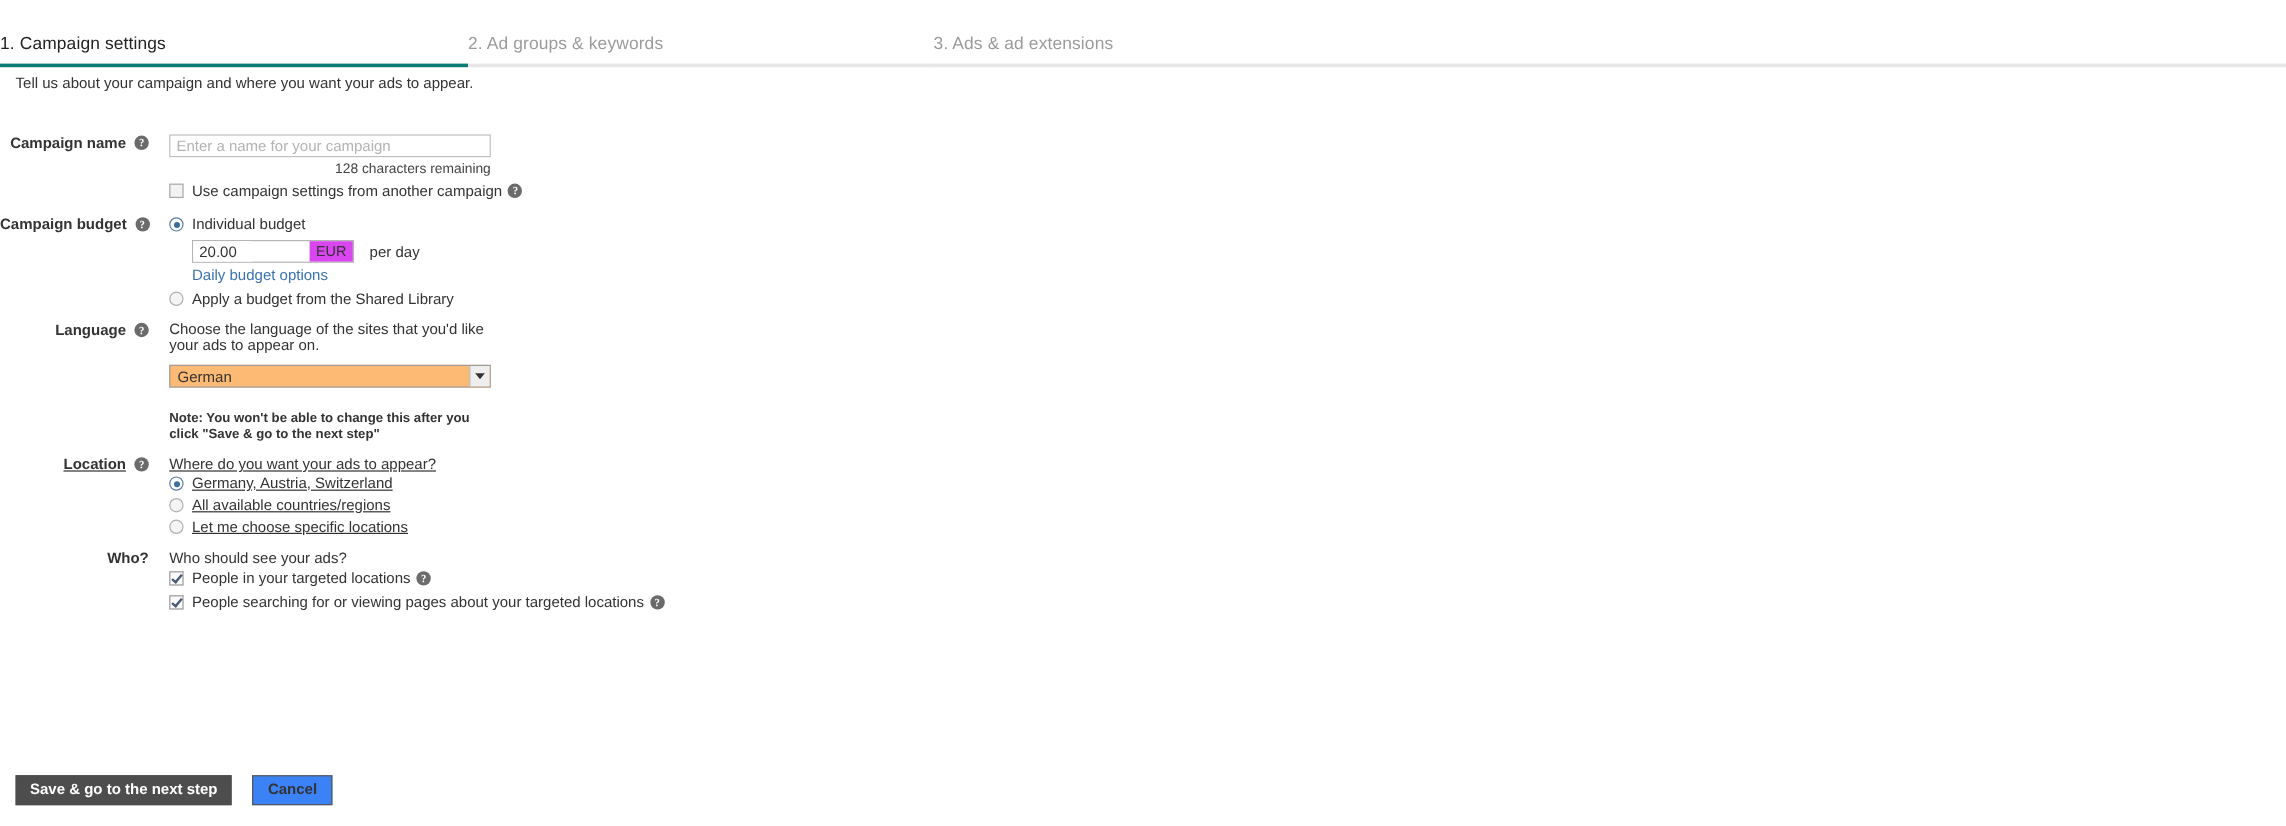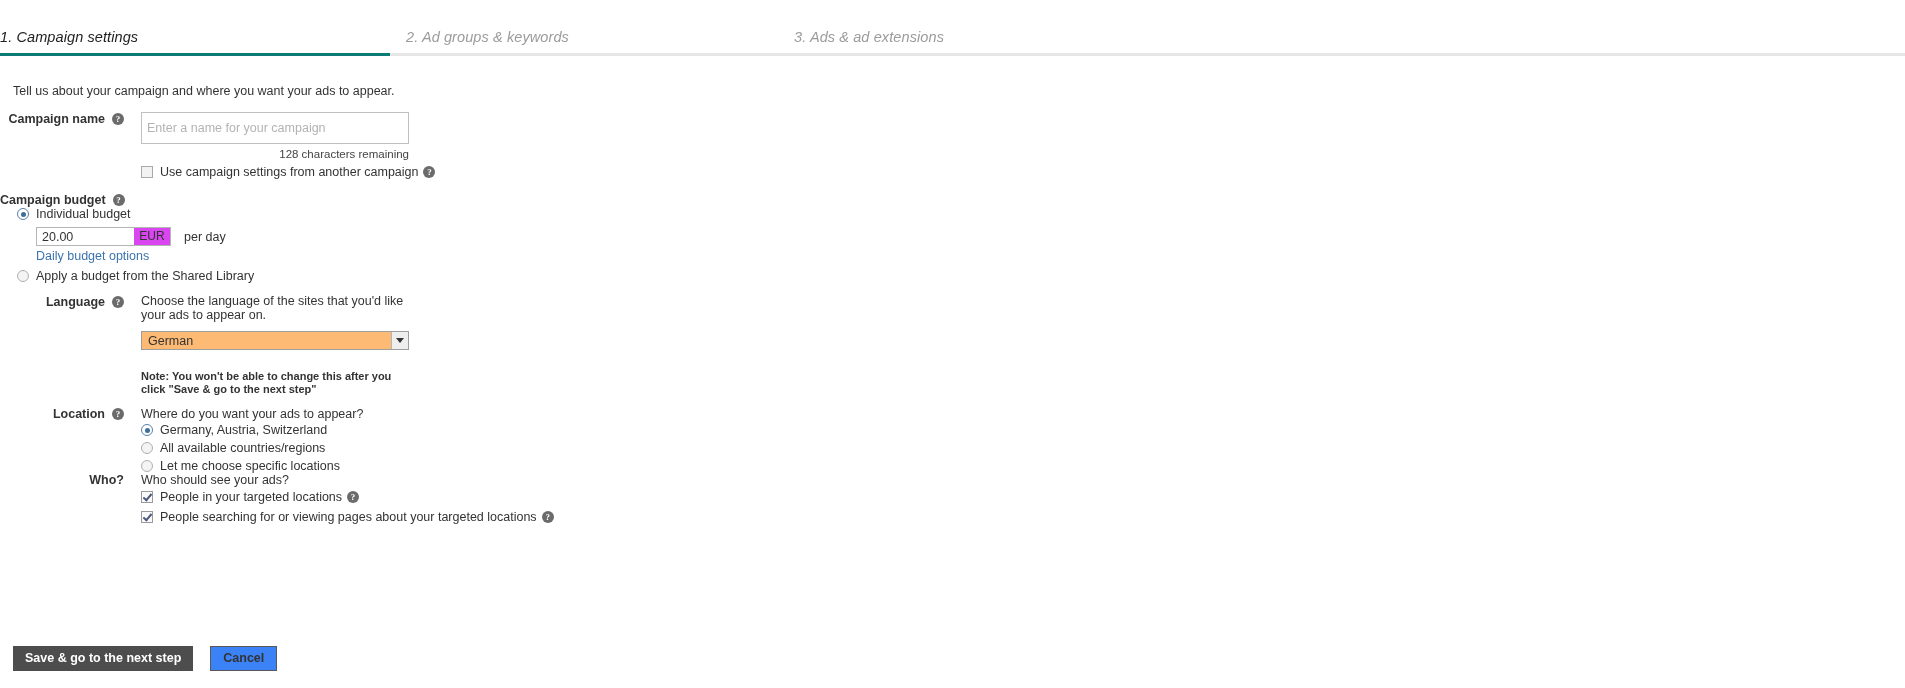--- a/index.html
+++ b/index.html
@@ -29,47 +29,45 @@
   .step {
     position: relative;
     height: 28px;
     box-sizing: border-box;
   }
   .step-label {
     font-size: 14.5px;
     line-height: 18px;
     white-space: nowrap;
     letter-spacing: 0.1px;
-    font-style: italic;
   }
   .step.active .step-label {
     color: #222222;
   }
   .step.inactive .step-label {
     color: #9b9b9b;
-    margin-left: 16px;
   }
   .step-rule {
     position: absolute;
     left: 0;
     right: 0;
     bottom: 0;
     height: 3px;
     background: #e6e6e6;
   }
   .step.active .step-rule {
     height: 3px;
     background: #0b7b76;
   }
 
   
   .intro {
     position: absolute;
     left: 13px;
-    top: 84px;
+    top: 62px;
     font-size: 12.5px;
     color: #333333;
   }
 
   
   .form {
     position: absolute;
     left: 0;
     top: 112px;
     width: 700px;
@@ -109,21 +107,21 @@
   }
   .row-field {
     margin-left: 17px;
     flex: 1;
   }
 
   
   .text-input {
     box-sizing: border-box;
     width: 268px;
-    height: 32px;
+    height: 19px;
     border: 1px solid #c0c0c0;
     background: #ffffff;
     font-family: "Liberation Sans", sans-serif;
     font-size: 12.5px;
     color: #333333;
     padding: 0 5px;
     line-height: 17px;
     outline: none;
     display: block;
   }
@@ -378,21 +376,21 @@
       <input class="text-input" type="text" placeholder="Enter a name for your campaign" style="">
       <div class="chars-remaining">128 characters remaining</div>
       <div class="checkline">
         <span class="cb"></span>
         <span class="opt-text">Use campaign settings from another campaign</span>
           <span class="help-icon inline">?</span>
       </div>
     </div>
   </div>
 
-  <div class="row" style="margin-bottom:12px;flex-direction:column;">
+  <div class="row" style="margin-bottom:12px;">
     <div class="row-label">
       <span>Campaign budget</span><span class="help-icon">?</span>
     </div>
     <div class="row-field">
       <div class="opt-row" style="margin-top:0;">
         <span class="radio selected"></span>
         <span class="opt-text">Individual budget</span>
       </div>
       <div class="budget-row">
         <div class="budget-input-wrap">
@@ -418,21 +416,21 @@
       <div class="select-wrap">
         <span class="select-value">German</span>
         <span class="select-arrow">
             <span class="caret"></span>
           </span>
       </div>
       <div class="note">Note: You won't be able to change this after you click "Save &amp; go to the next step"</div>
     </div>
   </div>
 
-  <div class="row" style="">
+  <div class="row" style="margin-bottom:12px;text-decoration:underline;">
     <div class="row-label">
       <span>Location</span><span class="help-icon">?</span>
     </div>
     <div class="row-field">
       <div class="sub-head">Where do you want your ads to appear?</div>
       <div class="opt-row" style="margin-top:2px;">
         <span class="radio selected"></span>
         <span class="opt-text">Germany, Austria, Switzerland</span>
       </div>
       <div class="opt-row">

